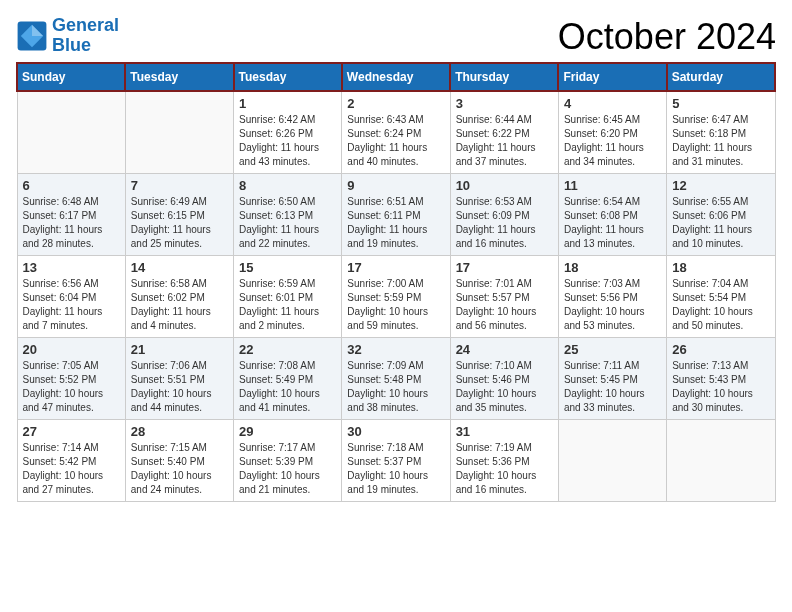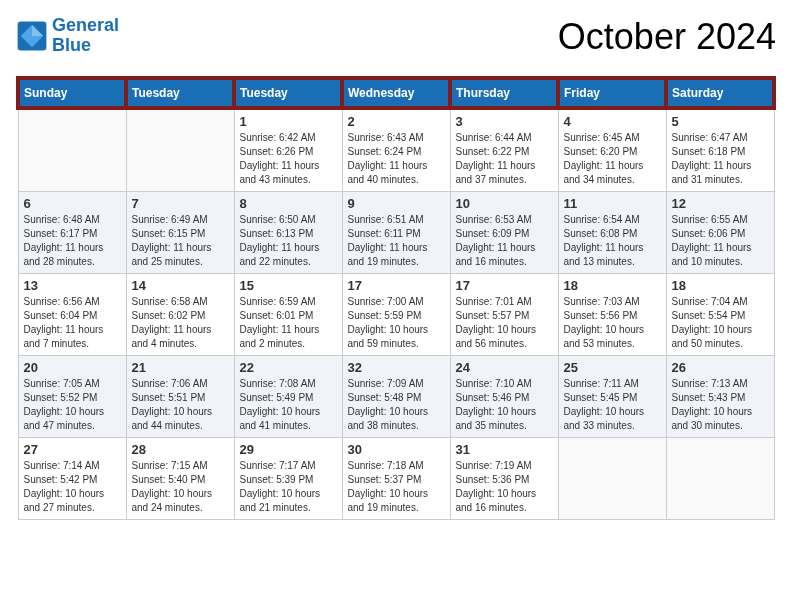--- a/index.html
+++ b/index.html
@@ -7,21 +7,21 @@
       font-family: Arial, sans-serif;
       background: #fff;
       width: 792px;
       min-height: 612px;
       padding: 16px;
     }
     .header {
       display: flex;
       justify-content: space-between;
       align-items: flex-start;
-      margin-bottom: 18px;
+      margin-bottom: 4px;
     }
     .logo {
       display: flex;
       align-items: center;
       gap: 4px;
     }
     .logo-text {
       font-size: 18px;
       font-weight: bold;
       color: #333;
@@ -51,21 +51,21 @@
       border-collapse: collapse;
       table-layout: fixed;
     }
     thead tr th {
       background: #1a6eb5;
       color: #fff;
       font-size: 12px;
       font-weight: bold;
       padding: 6px 4px;
       text-align: left;
-      border: 4px solid #7f1d1d;
+      border: 2px solid #7f1d1d;
     }
     tbody tr td {
       border: 1px solid #ccc;
       vertical-align: top;
       padding: 4px 5px;
       font-size: 10px;
       color: #333;
       height: 80px;
       background: #fff;
     }

